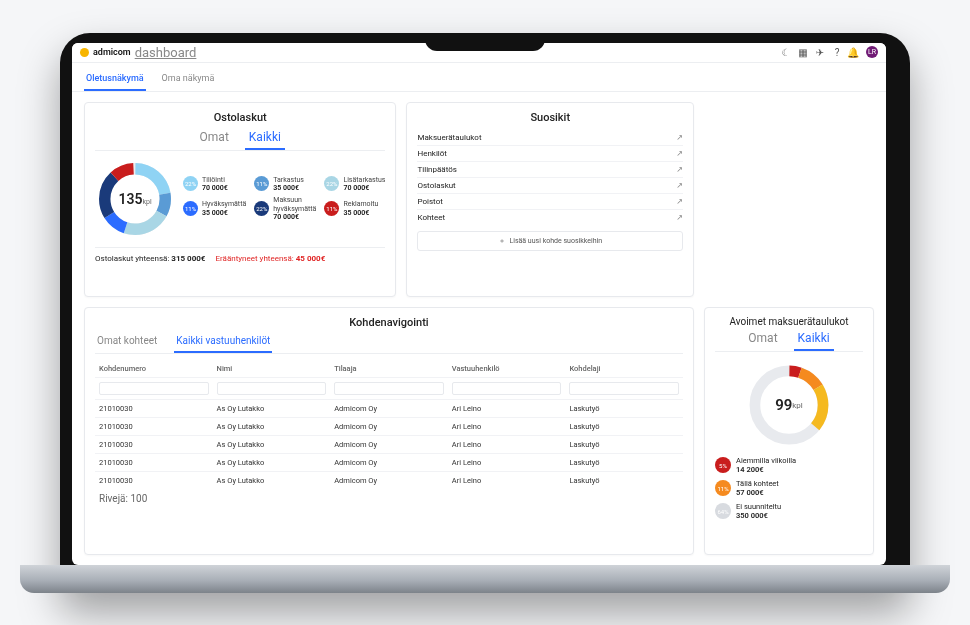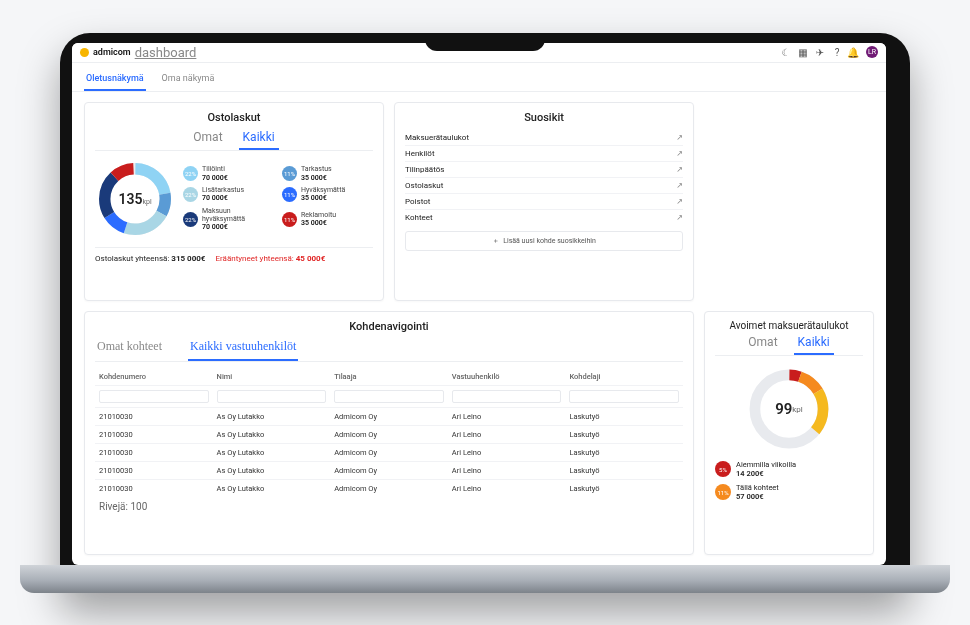--- a/index.html
+++ b/index.html
@@ -86,21 +86,21 @@
 .small-tabs { display: flex; gap: 12px; justify-content: center; border-bottom: 1px solid #eceef1; margin-bottom: 8px; font-size: 12px; }
 .small-tab { padding: 0 4px 4px; color: #888; cursor: pointer; border-bottom: 2px solid transparent; }
 .small-tab.active { color: #2b6cff; border-bottom-color: #2b6cff; }
 
 .ostolaskut-body { display: flex; gap: 8px; align-items: center; }
 .donut-wrap { position: relative; width: 80px; height: 80px; flex: 0 0 80px; }
 .donut-center { position: absolute; inset: 0; display: flex; flex-direction: column; align-items: center; justify-content: center; }
 .donut-num { font-size: 14px; font-weight: 600; }
 .donut-unit { font-size: 7px; color: #666; }
 
-.legend-grid { display: grid; grid-template-columns: 1fr 1fr; gap: 4px 8px; font-size: 7px; flex: 1; }
+.legend-grid { display: grid; grid-template-columns: 1fr 1fr 1fr; gap: 4px 8px; font-size: 7px; flex: 1; }
 .legend-item { display: flex; align-items: center; gap: 4px; }
 .badge-circ { width: 15px; height: 15px; border-radius: 50%; display: flex; align-items: center; justify-content: center; font-size: 6px; color: #fff; flex: 0 0 15px; }
 .leg-text { line-height: 1.2; }
 .leg-label { color: #444; }
 .leg-val { font-weight: 600; color: #111; }
 
 .totals { border-top: 1px solid #eceef1; margin-top: 8px; padding-top: 6px; display: flex; gap: 10px; font-size: 8px; }
 .totals .red { color: #e02424; }
 
 .fav-list { display: flex; flex-direction: column; }
@@ -120,21 +120,21 @@
   justify-content: center;
   text-shadow: 0 1px 3px rgba(0,0,0,0.4);
   position: relative;
 }
 .weather-city { font-size: 13px; font-weight: 300; }
 .weather-temp { font-size: 28px; font-weight: 200; }
 .weather-desc { font-size: 8px; opacity: 0.9; }
 .weather-hilo { font-size: 7px; opacity: 0.85; margin-top: 2px; }
 
 .kohde { grid-column: span 2; }
-.kohde-tabs { display: flex; gap: 24px; border-bottom: 1px solid #eceef1; font-size: 12px; margin-bottom: 6px; font-family: Liberation Serif, serif; }
+.kohde-tabs { display: flex; gap: 15px; border-bottom: 1px solid #eceef1; font-size: 10px; margin-bottom: 6px; }
 .kohde-tab { padding: 0 2px 5px; color: #888; cursor: pointer; border-bottom: 2px solid transparent; }
 .kohde-tab.active { color: #2b6cff; border-bottom-color: #2b6cff; }
 
 .table { width: 100%; font-size: 7.5px; border-collapse: collapse; }
 .table th { text-align: left; color: #666; font-weight: 500; padding: 4px 4px; }
 .table td { padding: 4px 4px; border-top: 1px solid #f1f2f5; color: #333; }
 .filter-row input { width: 100%; border: 1px solid #e7e9ed; border-radius: 2px; padding: 2px; font-size: 7px; }
 .rows-count { font-size: 10px; color: #666; padding: 4px; }
 
 .avoimet { }
@@ -374,19 +374,26 @@
                   <div style="font-weight:600">14 200€</div>
                 </span>
               </div>
               <div class="avo-item">
                 <span class="avo-badge" style="background:#f58a1f">11%</span>
                 <span>
                   <div>Tällä kohteet</div>
                   <div style="font-weight:600">57 000€</div>
                 </span>
               </div>
+              <div class="avo-item">
+                <span class="avo-badge" style="background:#d8dbe0">64%</span>
+                <span>
+                  <div>Ei suunniteltu</div>
+                  <div style="font-weight:600">350 000€</div>
+                </span>
+              </div>
             </div>
         </div>
 
       </div>
     </div>
   </div>
 </div>
 
 </body></html>

